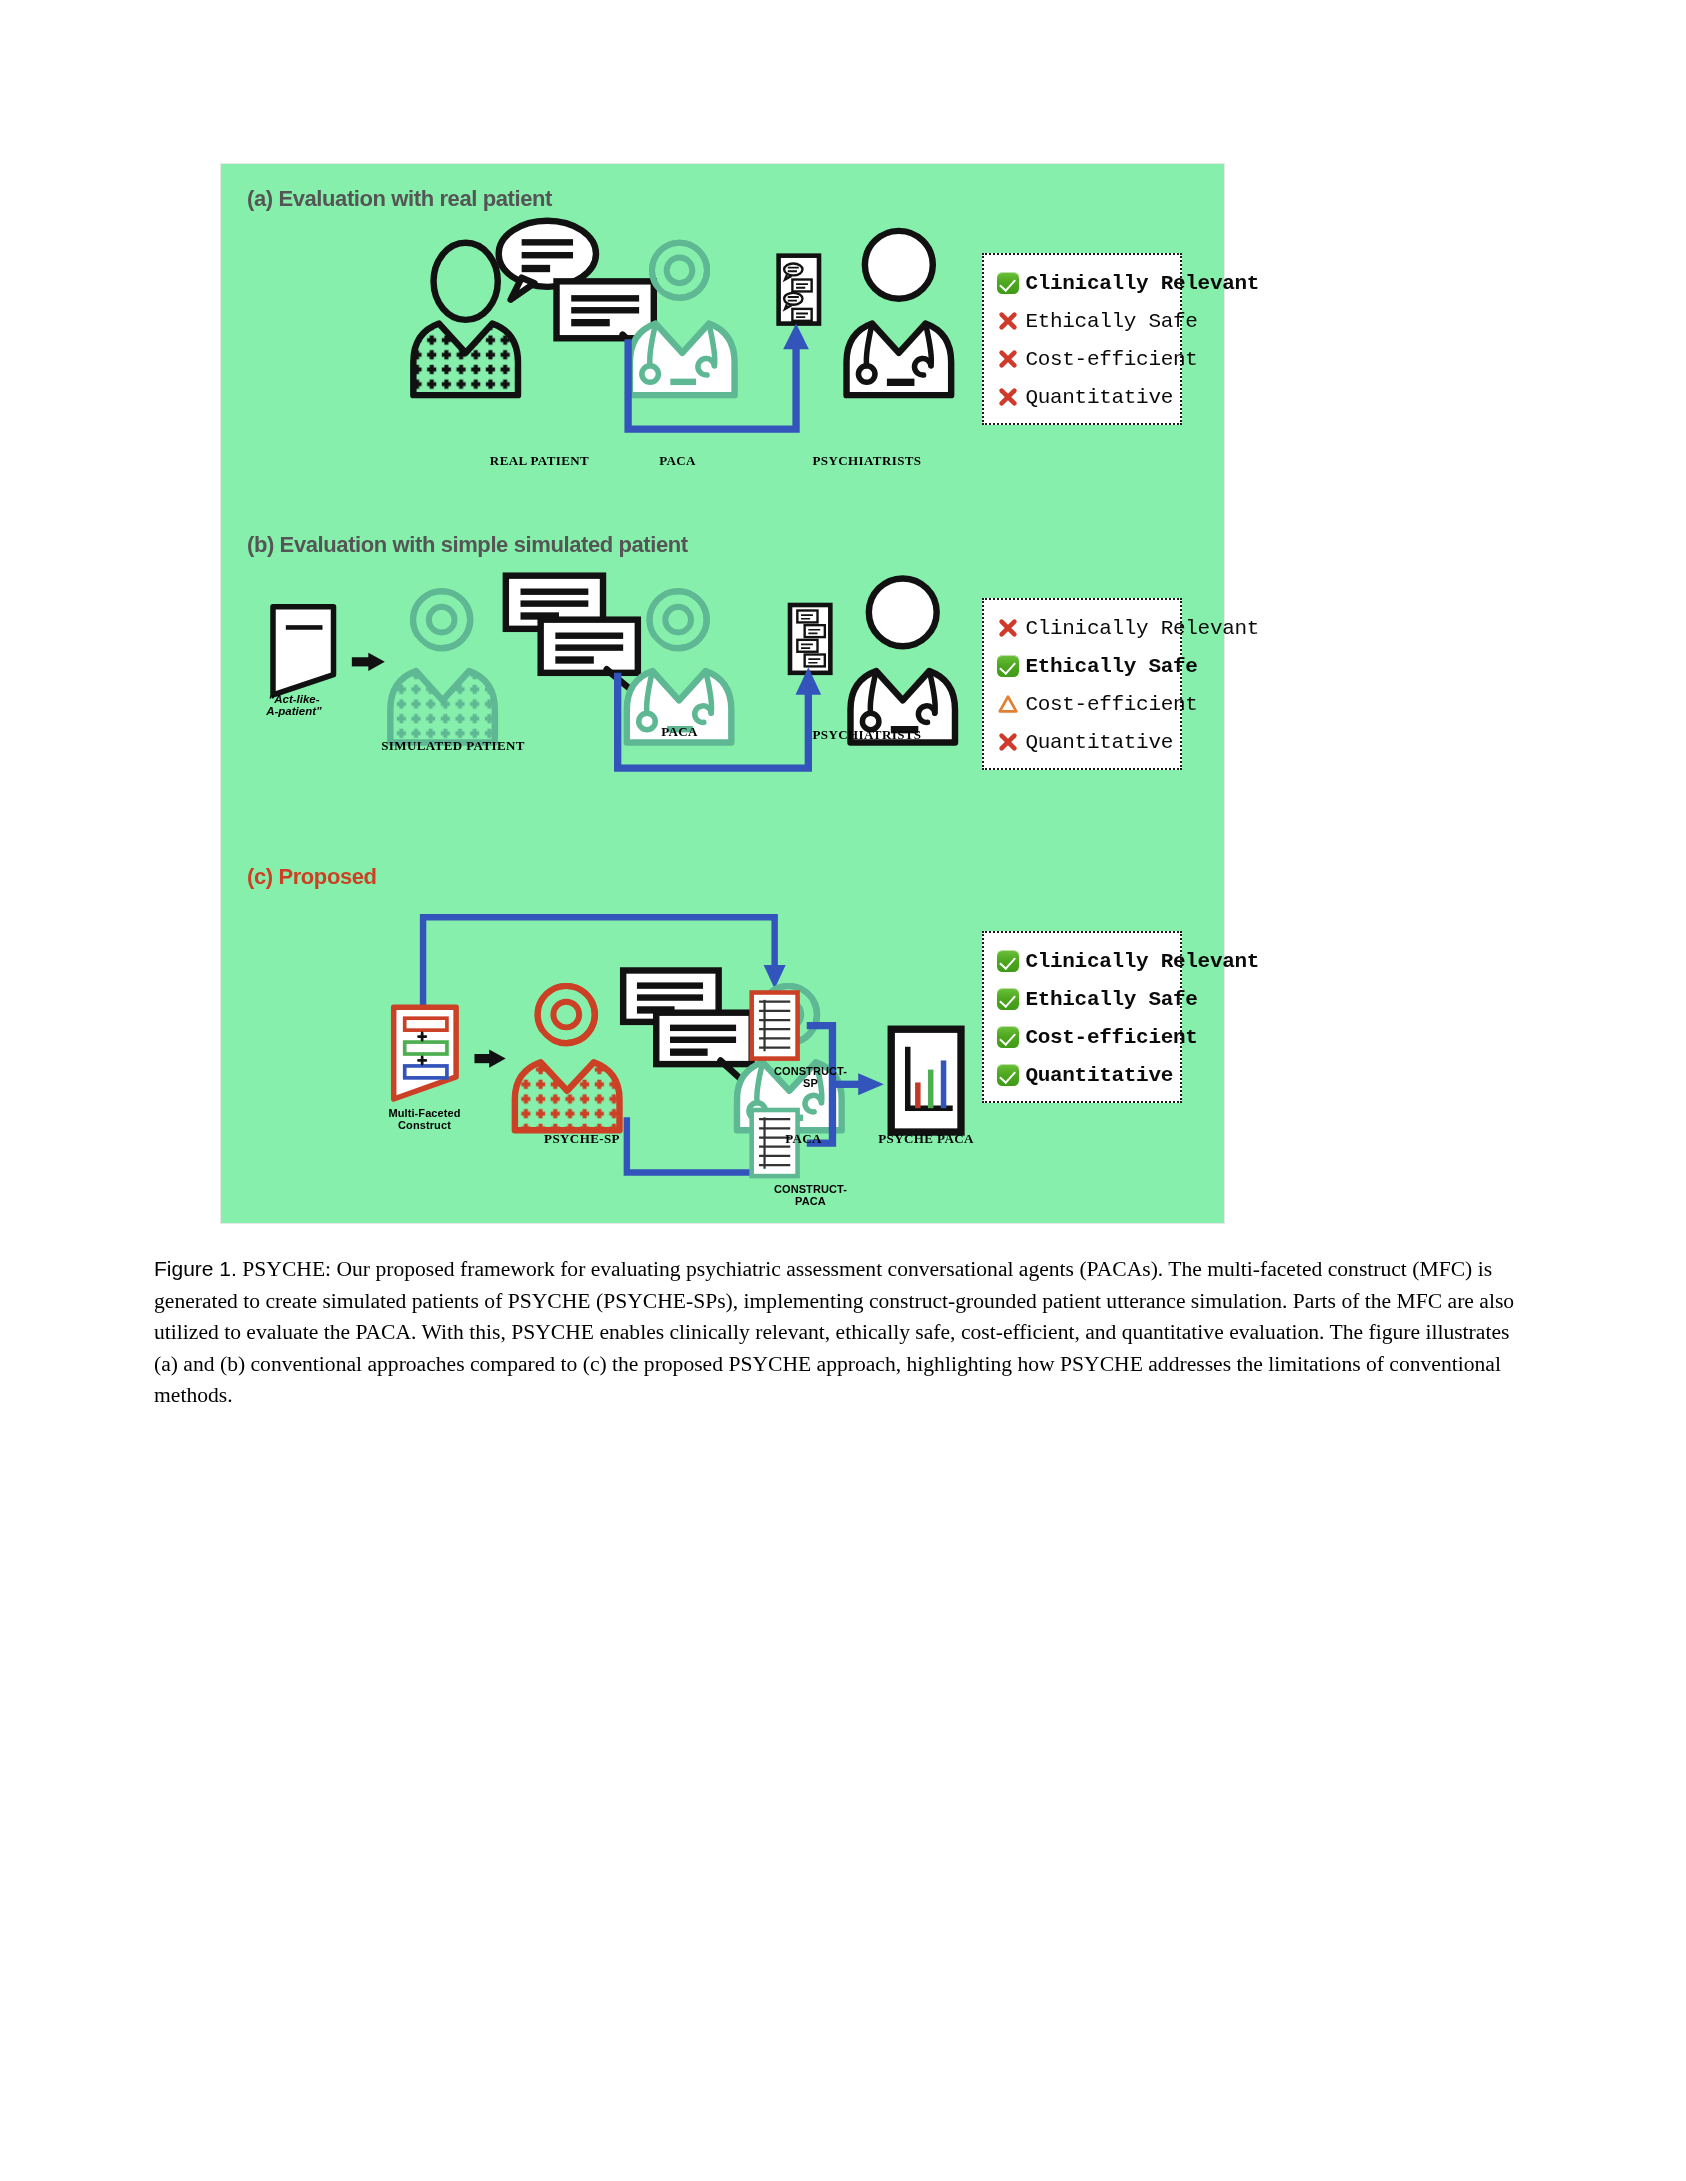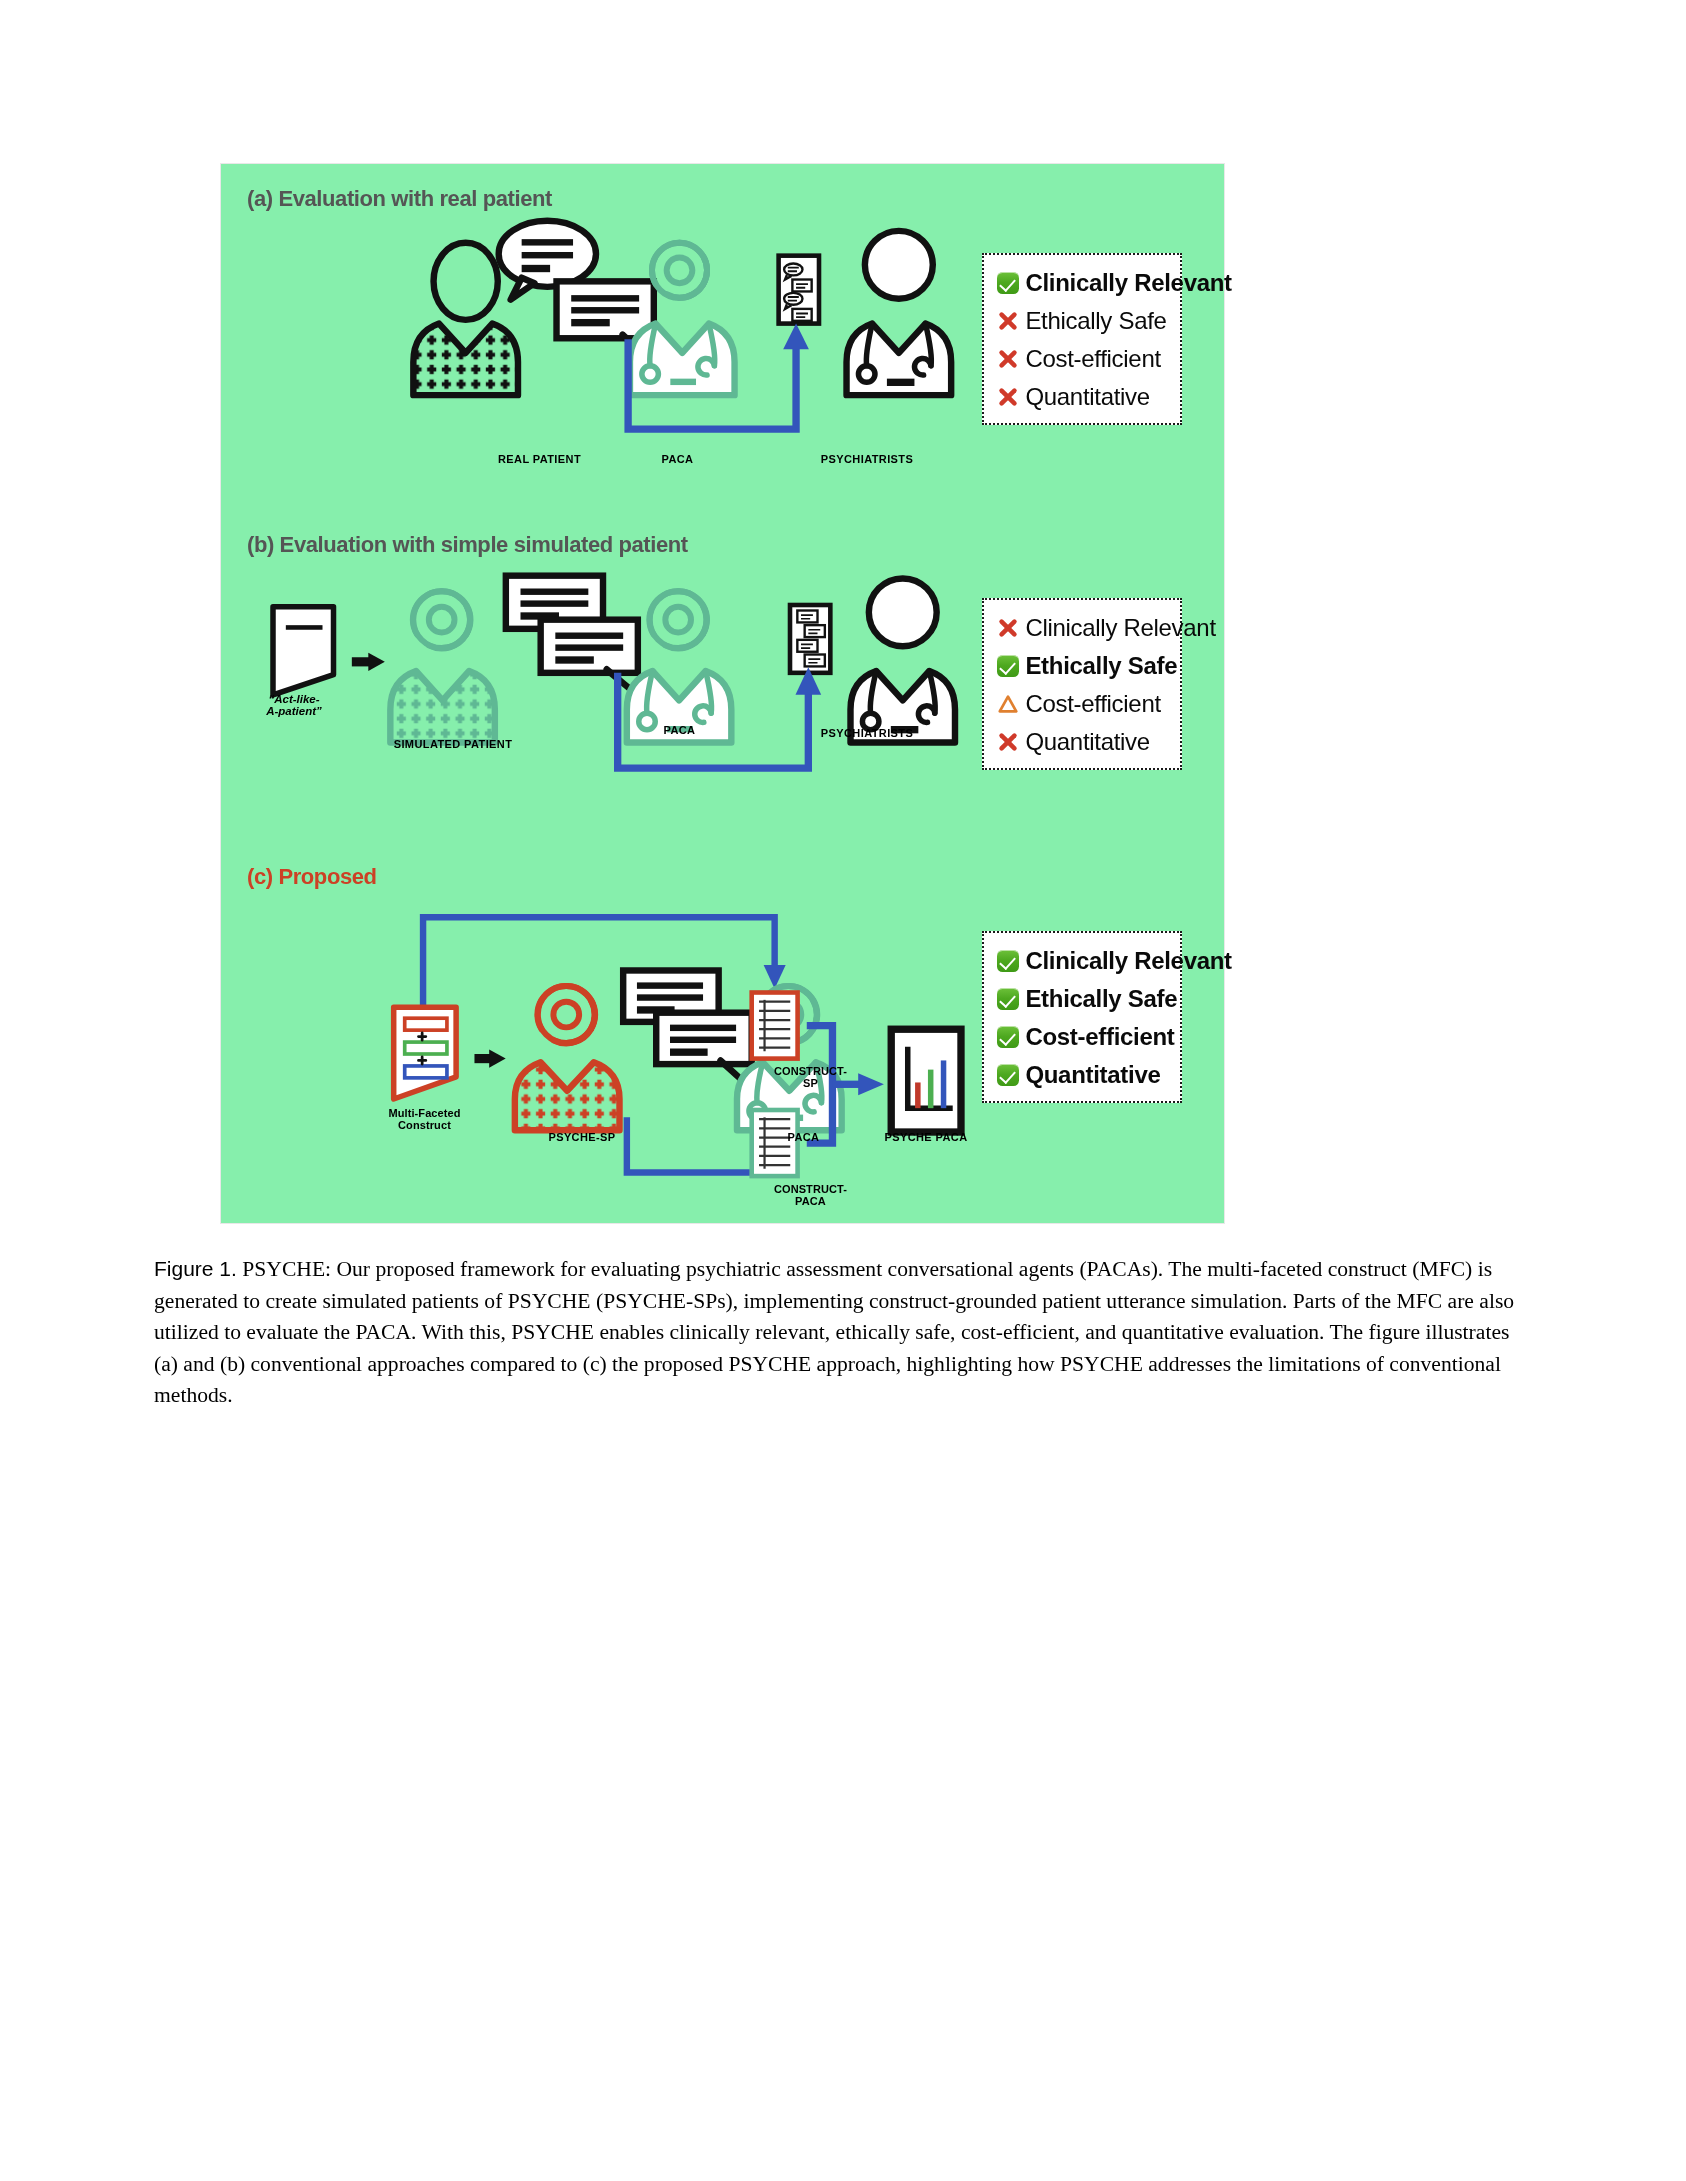--- a/index.html
+++ b/index.html
@@ -27,21 +27,21 @@
 
   
   .checklist{
     position:absolute;
     border:2.8px dotted #1a1a1a;
     box-sizing:border-box;background:#fff;
     padding:9.2px 13px;
   }
   .chk-row{display:flex;align-items:center;height:38px;gap:6.4px;}
   .chk-label{
-    font-family:Liberation Sans, sans-serif;font-size:24px;
+    font-family:Liberation Mono, monospace;font-size:21px;
     color:#0a0a0a;white-space:nowrap;letter-spacing:-0.3px;
   }
   .chk-label.bold{font-weight:bold;}
 
   
   .ic{width:22px;height:22px;flex:0 0 22px;position:relative;}
   .ic-check{
     border-radius:5.5px;
     background:linear-gradient(180deg,#6dc13a 0%,#4da81f 48%,#3f9a16 100%);
     box-shadow:inset 0 0.9px 0 rgba(255,255,255,.55);
@@ -54,21 +54,21 @@
 
   
   .art{position:absolute;}
   .art svg{display:block;overflow:visible;}
 
   .cap-label{
     position:absolute;font-family:"Liberation Sans",sans-serif;
     font-weight:bold;color:#000;text-align:center;white-space:nowrap;
     line-height:1.05;
   }
-  .cap-lg{font-size:11px;letter-spacing:0.4px;}
+  .cap-lg{font-size:13px;letter-spacing:0.4px;font-family:Liberation Serif, serif;}
   .cap-sm{font-size:11px;letter-spacing:0.1px;}
   .cap-it{font-style:italic;font-size:11.5px;}
 
   
   .caption{
     position:absolute;left:154px;top:1254px;width:1377px;
     font-family:"Liberation Serif",serif;font-size:21.6px;line-height:1.46;
     color:#000;text-align:left;
   }
   .caption b{font-family:"Liberation Sans",sans-serif;font-weight:normal;font-size:21px;}

